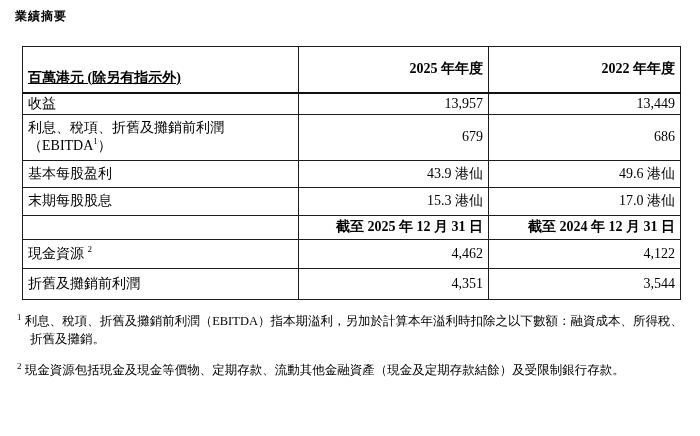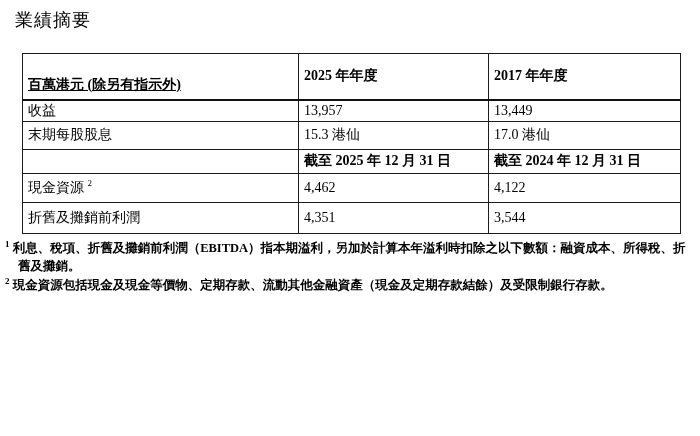--- a/index.html
+++ b/index.html
@@ -4,90 +4,99 @@
 <style>
   html,body { margin:0; padding:0; }
   body {
     width:700px; height:436px;
     background:#ffffff; color:#000;
     font-family:"Liberation Serif","DejaVu Serif",serif;
     overflow:hidden;
   }
   .page-title {
     margin:8px 0 0 15px;
-    font-size:18px; font-weight:400;
+    font-size:12px; font-weight:700;
     letter-spacing:1px;
   }
   table.summary {
     border-collapse:collapse;
     table-layout:fixed;
     margin:21px 0 0 22px;
     width:658px;
   }
   table.summary td {
     border:1px solid #1c1c1c;
     font-size:14px;
     padding:1px 5px;
     vertical-align:middle;
     overflow:hidden;
   }
   tr.r-header td { font-weight:700; border-bottom:2px solid #111; }
   tr.r-header td.label-cell { vertical-align:bottom; padding-bottom:5px;text-decoration:underline; }
-  td.num { text-align:left; padding:1px 2px; }
+  td.num { text-align:right; padding:1px 2px; }
   tr.r-asof td { font-weight:700;margin-top:16px; }
   tr.r-header { height:46px; }
   tr.r-rev    { height:17px; }
   tr.r-ebitda { height:46px; }
   tr.r-profit { height:29px; }
   tr.r-basic  { height:27px; }
   tr.r-dilut  { height:28px; }
   tr.r-div    { height:28px; }
   tr.r-asof   { height:24px; }
   tr.r-cashres{ height:29px; }
   tr.r-cashdep{ height:31px; }
   sup { font-size:9px; line-height:0; }
   .footnotes {
     margin:5px 6px 0 5px;
     width:692px;
     font-size:12.5px;
     line-height:1.48;
   }
   .footnote {
-    margin:0;
+    margin:12px;
     padding-left:13px;
     text-indent:-13px;
-    font-weight:bold;
   }
 </style>
 </head>
 <body>
 
 <h1 class="page-title">業績摘要</h1>
 
 <table class="summary">
   <colgroup>
     <col style="width:276px">
     <col style="width:190px">
     <col style="width:192px">
   </colgroup>
   <tbody>
     <tr class="r-header">
       <td class="label-cell">百萬港元 (除另有指示外)</td>
       <td class="num">2025 年年度</td>
-      <td class="num">2017 年年度</td>
+      <td class="num">2022 年年度</td>
     </tr>
 
     <tr class="r-rev">
       <td>收益</td>
       <td class="num">13,957</td>
       <td class="num">13,449</td>
     </tr>
 
+    <tr class="r-ebitda">
+      <td><span>利息、稅項、折舊及攤銷前利潤</span><br><span>（EBITDA</span><sup>1</sup><span>）</span></td>
+      <td class="num">679</td>
+      <td class="num">686</td>
+    </tr>
 
 
+    <tr class="r-basic">
+      <td>基本每股盈利</td>
+      <td class="num">43.9 港仙</td>
+      <td class="num">49.6 港仙</td>
+    </tr>
 
 
     <tr class="r-div">
       <td>末期每股股息</td>
       <td class="num">15.3 港仙</td>
       <td class="num">17.0 港仙</td>
     </tr>
 
     <tr class="r-asof">
       <td></td>

